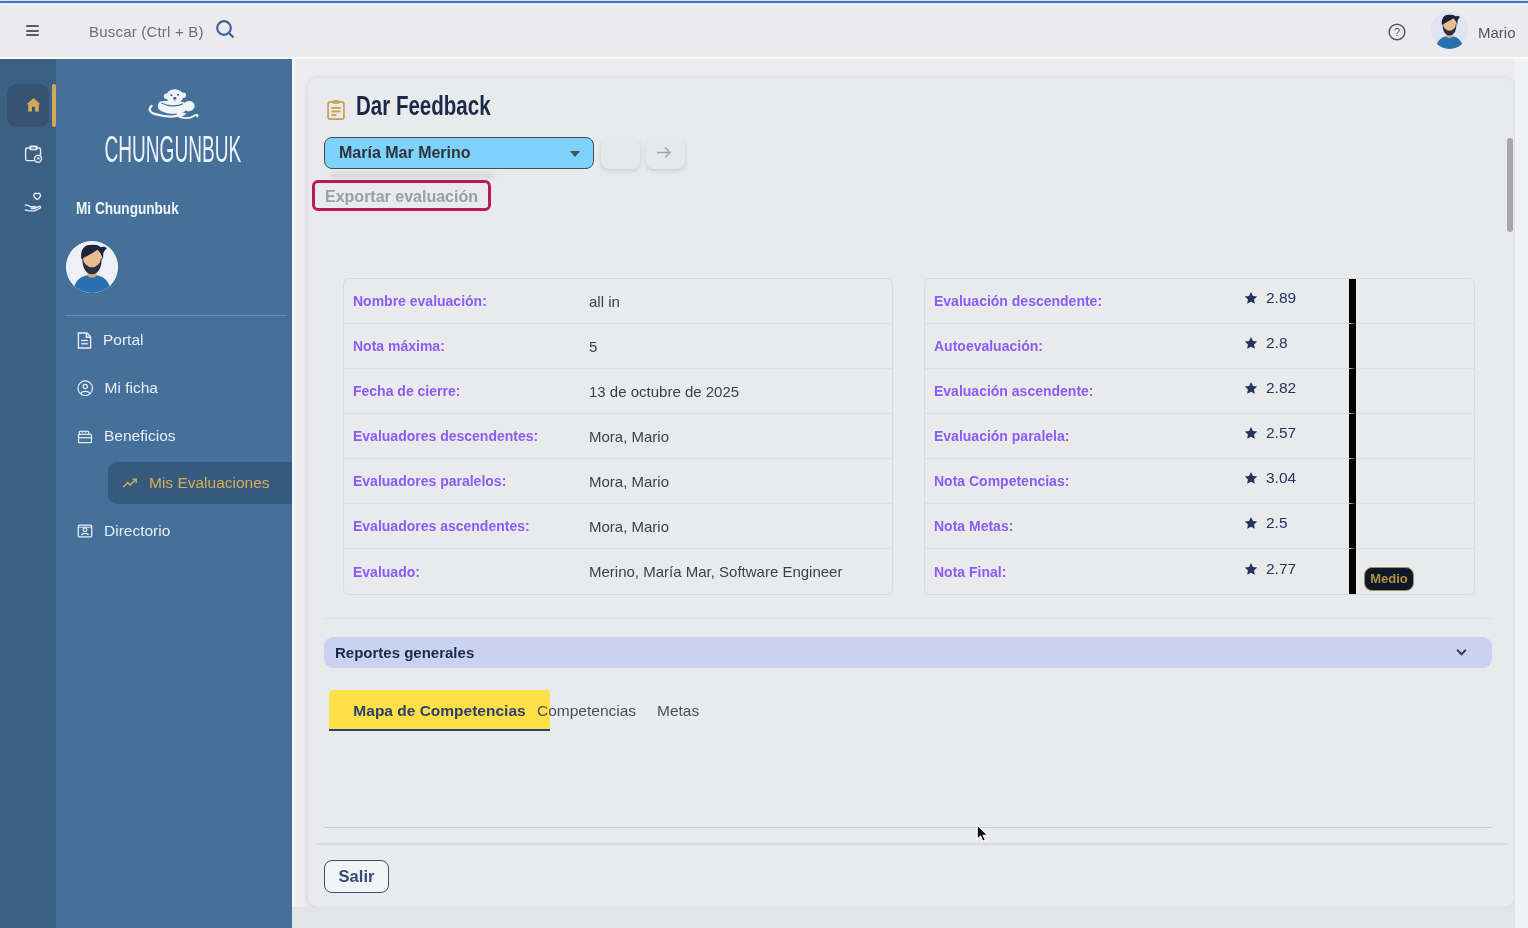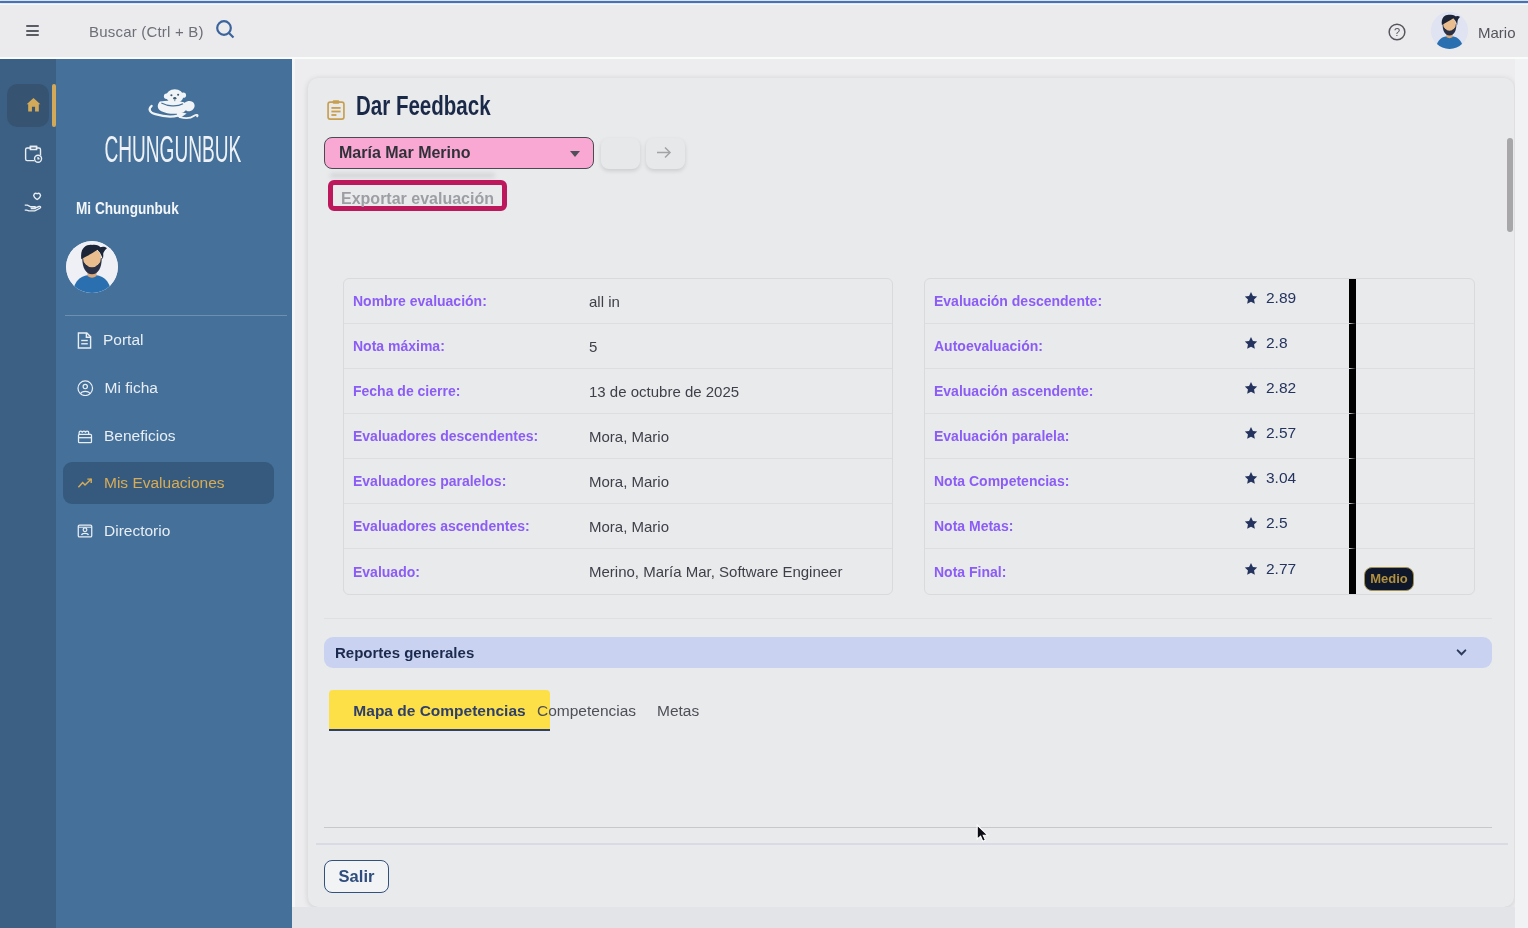--- a/index.html
+++ b/index.html
@@ -41,28 +41,28 @@
   .menuitem svg { margin-left:14px; margin-right:11px; flex:none; }
   .menuitem.active { background:rgba(13,36,55,0.28); border-radius:9px; color:#d8ac57; }
 
   
   #main { left:292px; top:59px; width:1236px; height:869px; background:#ededef; }
   #card { left:16px; top:19px; width:1206px; height:829px; background:#e9eaec; border-radius:10px; box-shadow:0 1px 6px rgba(0,0,0,0.14); }
 
   #titleicon { left:18px; top:21px; }
   #title { left:48px; top:13px; font-size:27px; font-weight:bold; color:#1b2948; transform:scaleX(0.76); transform-origin:0 50%; white-space:nowrap; }
 
-  #select { left:16px; top:59px; width:270px; height:32px; border:1.5px solid #4a4a50; border-radius:8px; background:#f9a8d4; }
+  #select { left:16px; top:59px; width:270px; height:32px; border:1.5px solid #4a4a50; border-radius:8px; background:#7dd3fc; }
   #select span { position:absolute; left:14px; top:6px; font-size:16px; font-weight:bold; color:#303138; }
   #selectcaret { position:absolute; right:13px; top:13px; width:0; height:0; border-left:5.5px solid transparent; border-right:5.5px solid transparent; border-top:6.5px solid #4f5057; }
   .minibtn { top:60px; width:39px; height:31px; background:#e7e8ea; border-radius:8px; box-shadow:0 2px 4px rgba(0,0,0,0.13); }
   #btn1 { left:293px; }
   #btn2 { left:338px; }
   #btn2 svg { margin:7px 0 0 10px; }
-  #exportbtn { left:20px; top:102px; width:179px; height:31px; border:5px solid #be185d; border-radius:6px; color:#9d9ea3; font-size:16px; font-weight:bold; text-align:center; line-height:28px; }
+  #exportbtn { left:4px; top:102px; width:179px; height:31px; border:3px solid #be185d; border-radius:6px; color:#9d9ea3; font-size:16px; font-weight:bold; text-align:center; line-height:28px; }
 
   .panelhead { left:16px; width:1168px; height:31px; background:#c9d2f0; border-radius:4px 4px 0 0; color:#1c2a4e; font-size:15px; font-weight:bold; line-height:32px; padding-left:11px; }
   .panelhead svg { position:absolute; right:25px; top:12px; }
   #resumenhead { top:150px; }
   #resumenbody { left:16px; top:181px; width:1168px; height:360px; background:#e9eaec; border-bottom:1px solid #e0e0e3; }
 
   table.info { border-collapse:separate; border-spacing:0; position:absolute; }
   table.info td { border-bottom:1px solid #dddee1; font-size:15px; color:#3e3f48; height:45px; padding-left:9px; }
   table.info td.lbl { font-size:14px; }
   table.info tr:last-child td { border-bottom:none; }
@@ -180,21 +180,21 @@
     <div class="abs menuitem" style="top:308px;"><svg width="16.5" height="16.5" viewBox="0 0 20 20" fill="none" stroke="#e9eef4" stroke-width="1.5">
           <circle cx="10" cy="10" r="8.8"></circle>
           <circle cx="10" cy="8" r="2.6"></circle>
           <path d="M4.5,16.5 c1,-3.5 10,-3.5 11,0"></path>
         </svg>Mi ficha</div>
     <div class="abs menuitem" style="top:356px;"><svg width="16" height="16" viewBox="0 0 19 19" fill="none" stroke="#e9eef4" stroke-width="1.5">
           <rect x="1.8" y="7.5" width="15.4" height="10" rx="1.2"></rect>
           <path d="M2.5,7.5 v-1.8 a1.9,1.9 0 0 1 3.8,0 a1.9,1.9 0 0 1 3.8,0 a1.9,1.9 0 0 1 3.8,0 v1.8"></path>
           <line x1="2" y1="11.5" x2="17" y2="11.5"></line>
         </svg>Beneficios</div>
-    <div class="abs menuitem active" style="top:403px;"><svg width="16" height="14" viewBox="0 0 20 18" fill="none" stroke="#d8ac57" stroke-width="1.8">
+    <div class="abs menuitem active" style="top:403px;margin-left:45px;"><svg width="16" height="14" viewBox="0 0 20 18" fill="none" stroke="#d8ac57" stroke-width="1.8">
           <polyline points="1.5,14.5 7,8.5 10,11.5 18,4"></polyline>
           <polyline points="13,4 18,4 18,9"></polyline>
         </svg>Mis Evaluaciones</div>
     <div class="abs menuitem" style="top:451px;"><svg width="16" height="16" viewBox="0 0 19 19" fill="none" stroke="#e9eef4" stroke-width="1.5">
           <rect x="1.5" y="2.5" width="16" height="14" rx="1.5"></rect>
           <circle cx="9.5" cy="8" r="2.2"></circle>
           <path d="M5.5,14.5 c0.5,-2.8 7.5,-2.8 8,0"></path>
           <line x1="1.5" y1="5" x2="17.5" y2="5" stroke-width="1.2"></line>
         </svg>Directorio</div>
   </div>

